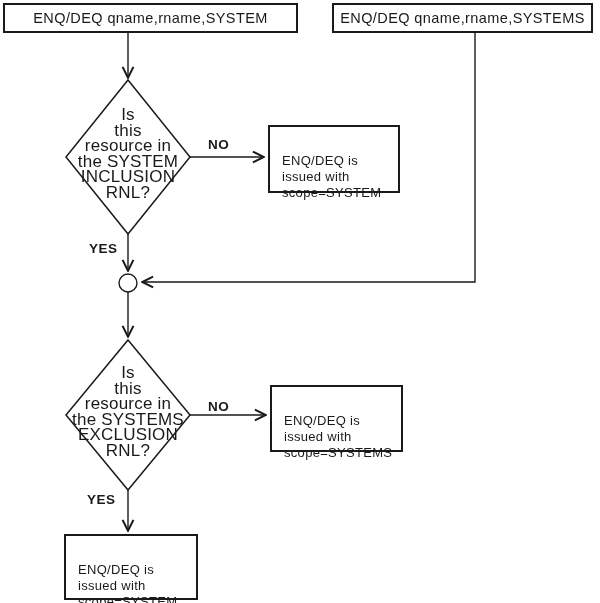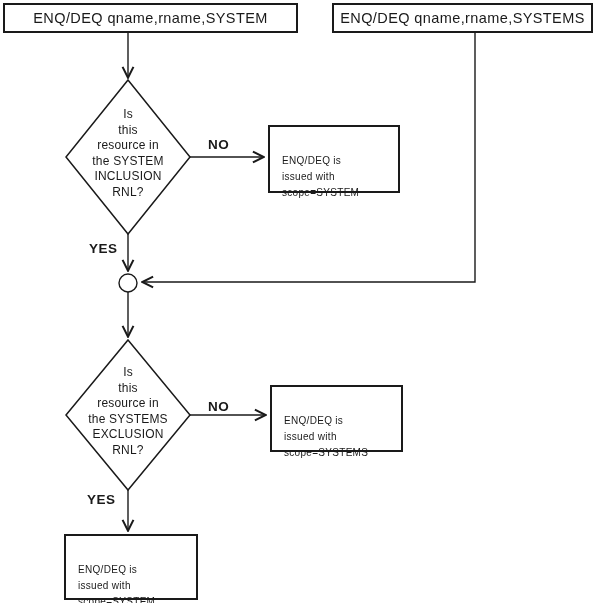--- a/index.html
+++ b/index.html
@@ -49,32 +49,32 @@
   }
   .box.title {
     display: flex;
     align-items: center;
     justify-content: center;
     font-size: 14.5px;
     letter-spacing: 0.4px;
     white-space: nowrap;
   }
   .box.result {
-    font-size: 10px;
+    font-size: 13px;
     line-height: 16px;
     letter-spacing: 0.3px;
     padding: 10px 4px 0 12px;
     white-space: pre-line;
     text-align: left;
   }
   .diamond-text {
     position: absolute;
     width: 120px;
     text-align: center;
-    font-size: 12px;
+    font-size: 17px;
     line-height: 15.5px;
     letter-spacing: 0.2px;
     white-space: pre-line;
   }
   .edge-label {
     position: absolute;
     font-size: 13.5px;
     letter-spacing: 0.5px;
     font-weight: bold;
   }

